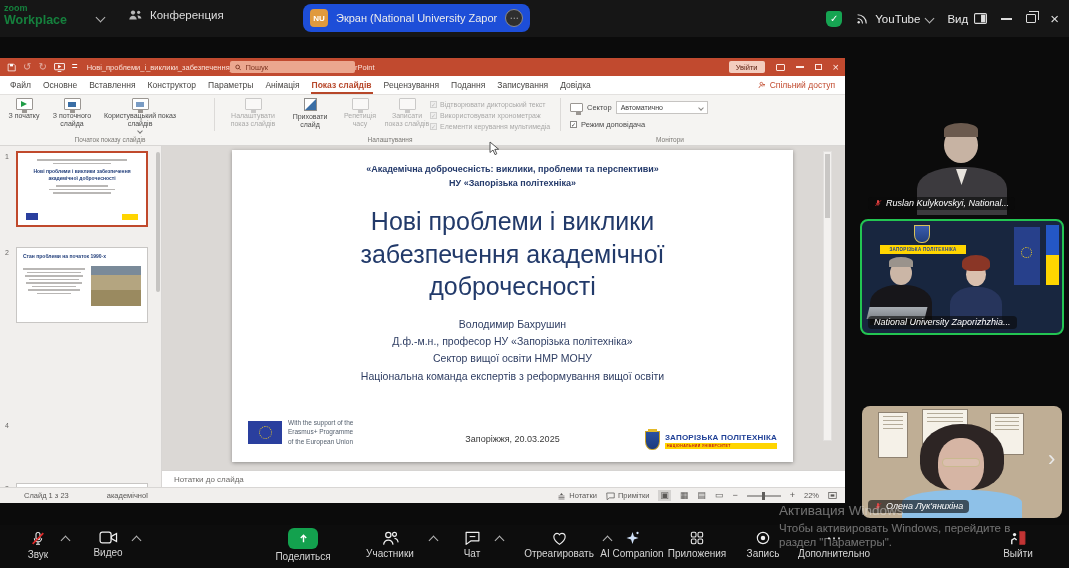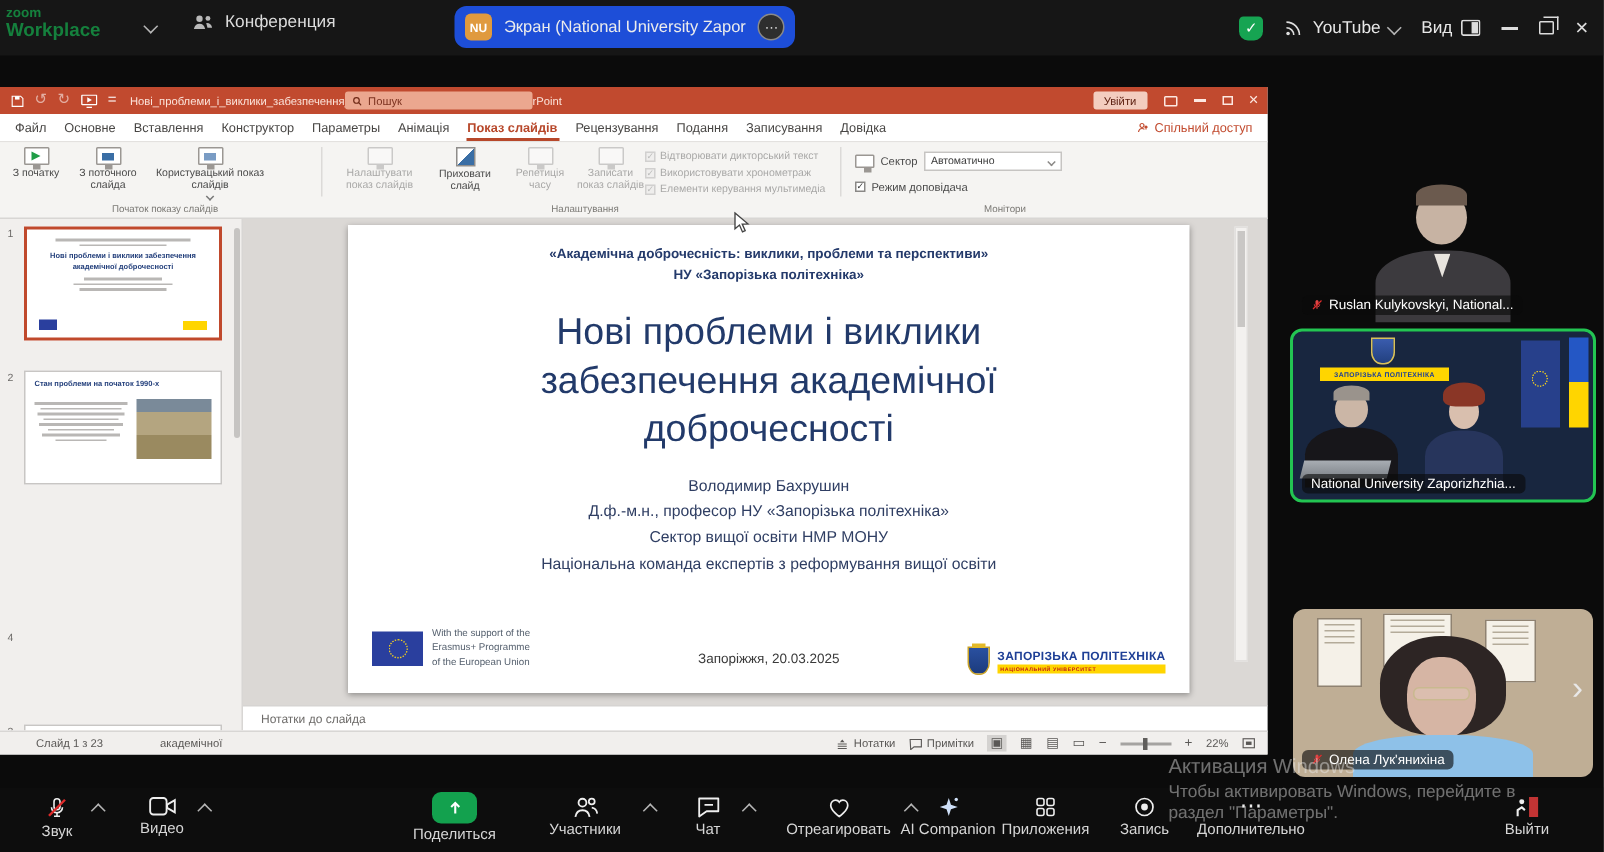--- a/index.html
+++ b/index.html
@@ -102,21 +102,21 @@
   .statusbar { position:absolute; left:0; bottom:0; width:100%; height:16px; background:#f1efed; border-top:1px solid #d8d6d4; display:flex; align-items:center; font-size:7.5px; color:#5a5856; }
   .statusbar .sl { margin-left:24px; }
   .statusbar .lang { margin-left:38px; }
   .status-right { margin-left:auto; display:flex; align-items:center; gap:9px; padding-right:8px; }
   .viewic { font-size:9px; color:#5a5856; line-height:1; }
   .viewic.act { background:#d4d2d0; padding:1px 2px; }
   .ztrack { width:34px; height:2px; background:#a5a3a1; position:relative; }
   .ztrack .zth { position:absolute; left:15px; top:-3px; width:3px; height:8px; background:#605e5c; }
   
   .vtile { position:absolute; border-radius:8px; overflow:hidden; }
-  .vtag { position:absolute; left:6px; bottom:5px; background:rgba(10,10,10,.62); border-radius:4px; padding:1px 6px 2px; display:flex; align-items:center; gap:4px; font-size:9px; color:#fff; white-space:nowrap; max-width:92%; overflow:hidden; }
+  .vtag { position:absolute; left:6px; bottom:5px; background:rgba(10,10,10,.62); border-radius:4px; padding:1px 6px 2px; display:flex; align-items:center; gap:4px; font-size:9px; color:#fff; white-space:nowrap; max-width:92%; overflow:hidden;font-style:italic; }
   .t-ruslan { left:862px; top:105px; width:200px; height:110px; background:linear-gradient(160deg,#8a837b,#6e6861 45%,#47423); }
   .t-uni { left:860px; top:219px; width:204px; height:116px; background:#18263f; border:2px solid #23c552; }
   .t-olena { left:862px; top:406px; width:200px; height:112px; background:#bfae95; }
   .head { border-radius:50%; position:absolute; }
   .torso { position:absolute; border-radius:45% 45% 0 0; }
   .cert { position:absolute; background:#f5f1e8; border:1px solid #8f8271; }
   .cert i { display:block; height:1px; background:#b4ab99; margin:3px 4px 0; }
   .next-chev { position:absolute; left:1048px; top:448px; color:#e8e8e8; font-size:22px; line-height:1; }
   
   .toolbar { position:absolute; left:0; bottom:0; width:100%; height:43px; background:#0d0d0d; }

